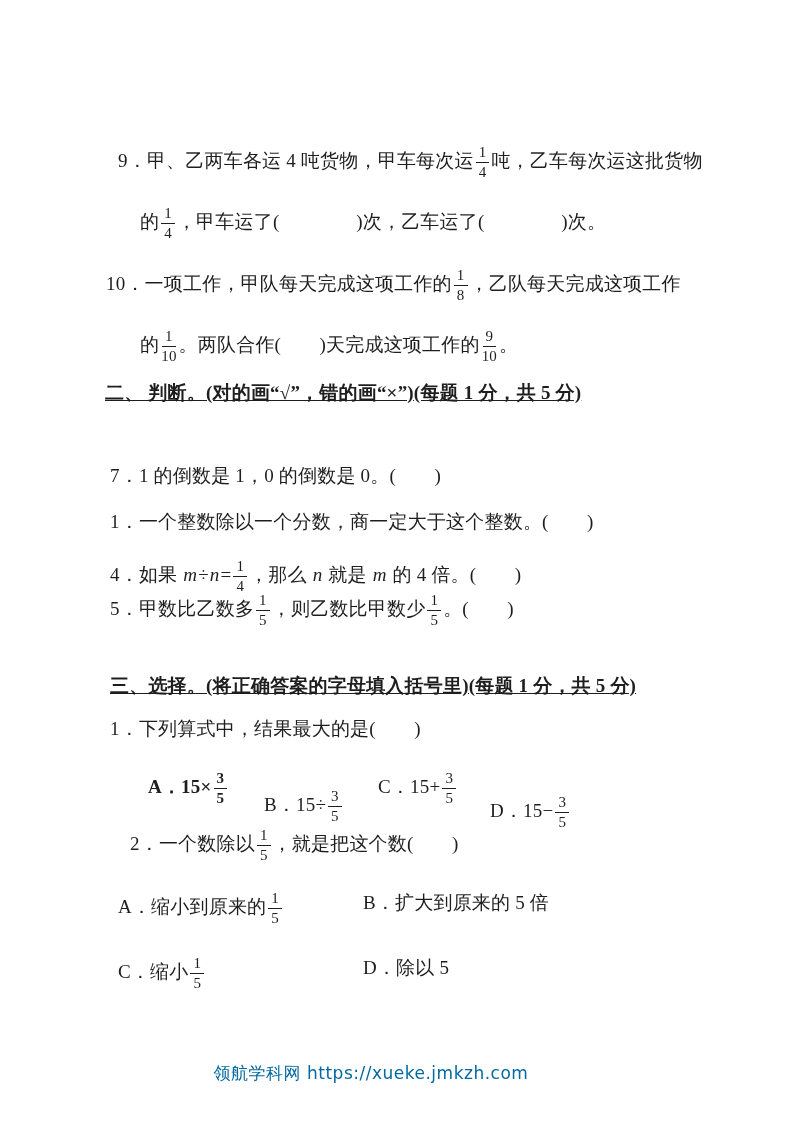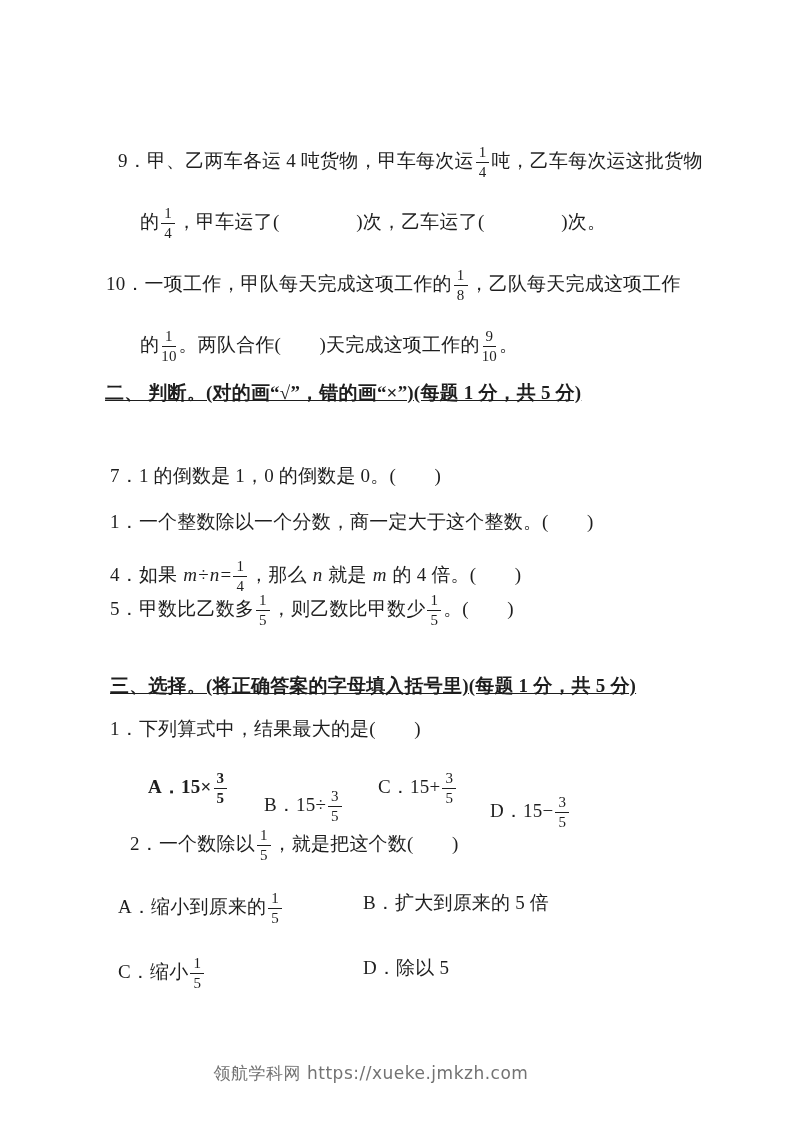--- a/index.html
+++ b/index.html
@@ -44,21 +44,21 @@
     padding-top: 1px;
   }
   .footer {
     position: absolute;
     left: 0;
     right: 0;
     top: 1062px;
     text-align: center;
     font-family: "DejaVu Sans", "Liberation Sans", sans-serif;
     font-size: 17px;
-    color: #737373;
+    color: #0369a1;
     letter-spacing: 0.5px;
     margin-left: 29px;
   }
 </style>
 </head>
 <body>
 
 <div class="page">
 
   <div class="line" style="left:118px; top:144px;"><span>9．甲、乙两车各运 4 吨货物，甲车每次运</span><span class="frac">

